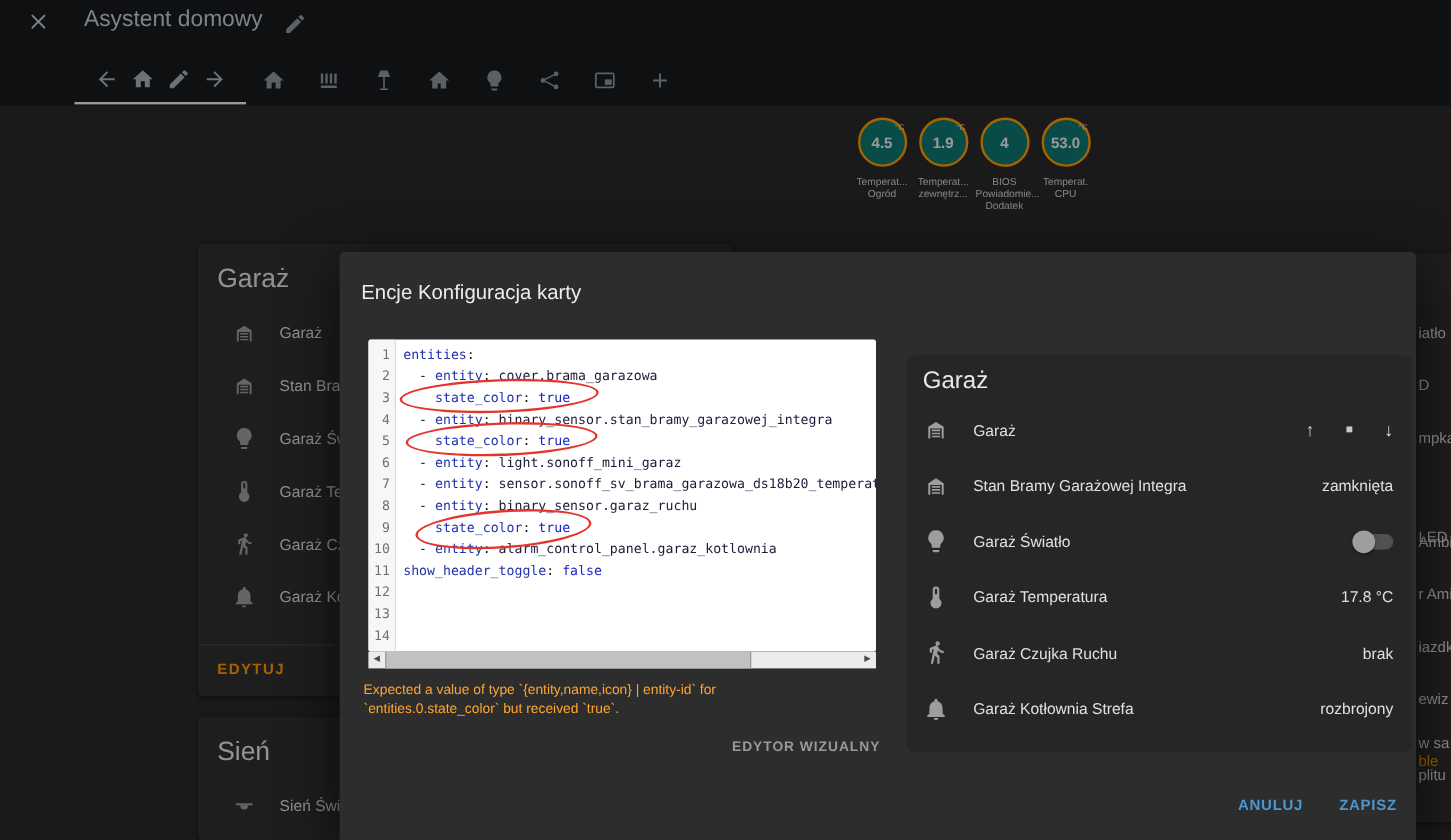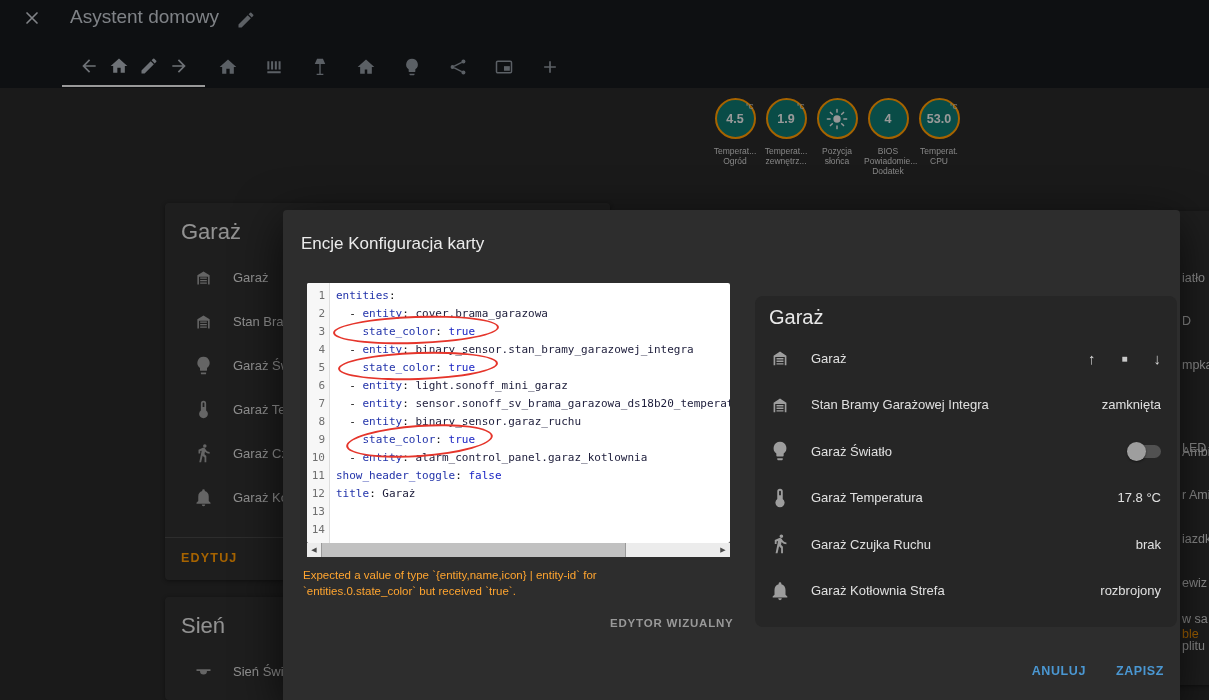--- a/index.html
+++ b/index.html
@@ -173,32 +173,20 @@
           </div>
         </div>
         <div class="badge">
           <div class="badge-circle">
             <span class="badge-value">1.9</span>
             <span class="badge-unit">°C</span>
           </div>
           <div class="badge-label">
             <div>Temperat...</div>
             <div>zewnętrz...</div>
-          </div>
-        </div>
-        <div class="badge">
-          <div class="badge-circle">
-            <svg class="icon " viewBox="0 0 24 24">
-              <circle cx="12" cy="12" r="4" fill="currentColor"></circle>
-              <path d="M12 1.5v3M12 19.5v3M1.5 12h3M19.5 12h3M4.8 4.8l2.1 2.1M17.1 17.1l2.1 2.1M19.2 4.8l-2.1 2.1M6.9 17.1l-2.1 2.1" stroke="currentColor" stroke-width="1.6" fill="none" stroke-linecap="round"></path>
-            </svg>
-          </div>
-          <div class="badge-label">
-            <div>Pozycja</div>
-            <div>słońca</div>
           </div>
         </div>
         <div class="badge">
           <div class="badge-circle">
             <span class="badge-value">4</span>
           </div>
           <div class="badge-label">
             <div>BIOS</div>
             <div>Powiadomie...</div>
             <div>Dodatek</div>
@@ -315,21 +303,20 @@
           <div class="cline">  - <span class="cm-key">entity</span>:<span class="cm-val"> cover.brama_garazowa</span></div>
           <div class="cline">    <span class="cm-key">state_color</span>:<span class="cm-atom"> true</span></div>
           <div class="cline">  - <span class="cm-key">entity</span>:<span class="cm-val"> binary_sensor.stan_bramy_garazowej_integra</span></div>
           <div class="cline">    <span class="cm-key">state_color</span>:<span class="cm-atom"> true</span></div>
           <div class="cline">  - <span class="cm-key">entity</span>:<span class="cm-val"> light.sonoff_mini_garaz</span></div>
           <div class="cline">  - <span class="cm-key">entity</span>:<span class="cm-val"> sensor.sonoff_sv_brama_garazowa_ds18b20_temperatura</span></div>
           <div class="cline">  - <span class="cm-key">entity</span>:<span class="cm-val"> binary_sensor.garaz_ruchu</span></div>
           <div class="cline">    <span class="cm-key">state_color</span>:<span class="cm-atom"> true</span></div>
           <div class="cline">  - <span class="cm-key">entity</span>:<span class="cm-val"> alarm_control_panel.garaz_kotlownia</span></div>
           <div class="cline"><span class="cm-key">show_header_toggle</span>:<span class="cm-atom"> false</span></div>
-          <div class="cline"><span class="cm-key">title</span>:<span class="cm-val"> Garaż</span></div>
           <div class="cline"> </div>
         </div>
     </div>
 
     <div class="hscroll">
       <span class="arrow left">◀</span>
       <span class="thumb"></span>
       <span class="arrow right">▶</span>
     </div>
 

